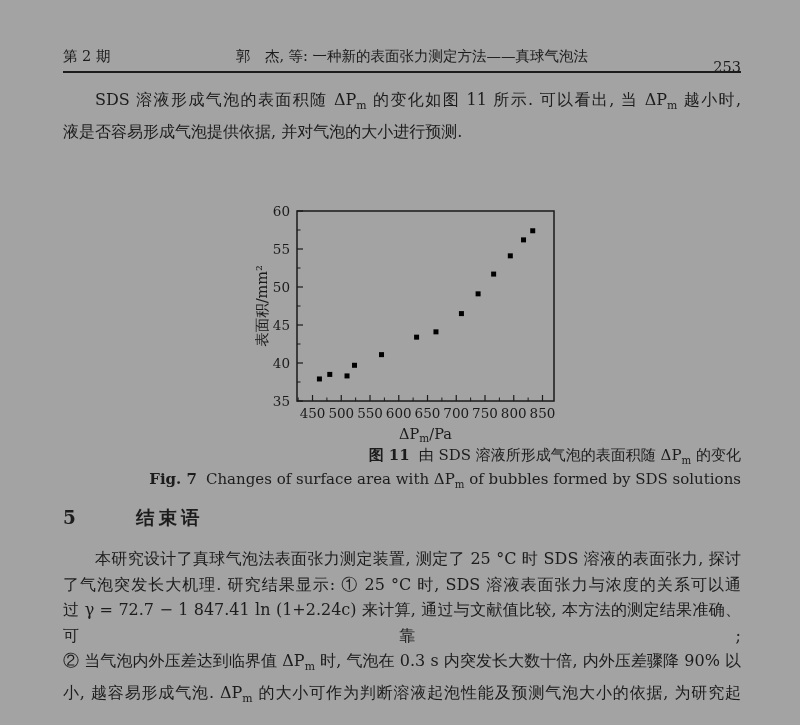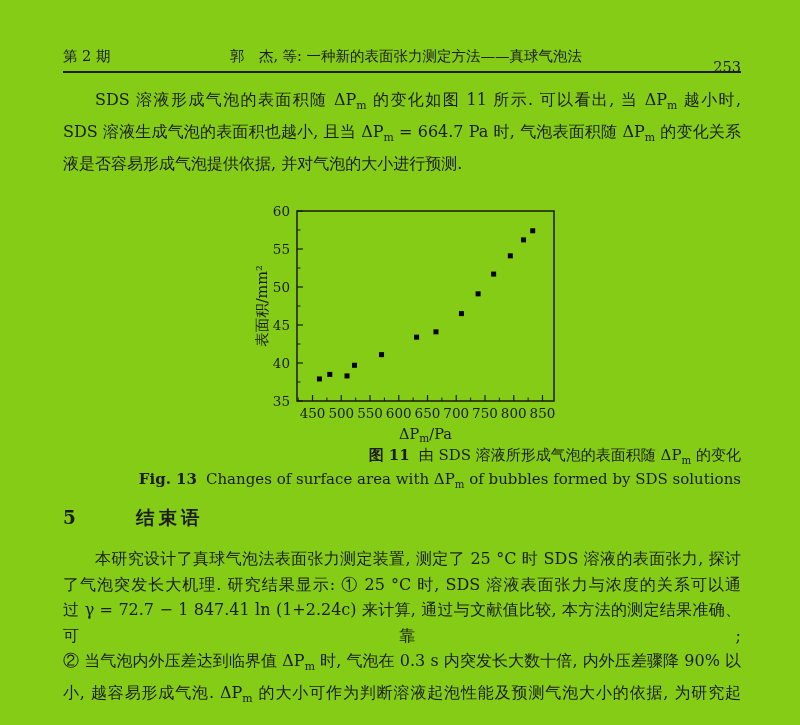--- a/index.html
+++ b/index.html
@@ -1,26 +1,26 @@
 <!DOCTYPE html>
 <html><head>
 <meta charset="utf-8">
 <style>
   html,body { margin:0; padding:0; }
   body {
     width:800px; height:725px; background:#ffffff;
     font-family:"DejaVu Serif","Liberation Serif",serif;
     color:#1c1c1c;
   }
-  .page { position:relative; width:800px; height:725px; overflow:hidden; background:#84cc16; }
+  .page { position:relative; width:800px; height:725px; overflow:hidden; background:#a3a3a3; }
 
   
   .running-head { position:absolute; left:63px; top:47px; width:678px; height:20px; font-size:14.5px; }
   .rh-issue { position:absolute; left:0; top:0; }
-  .rh-title { position:absolute; left:4px; top:0; width:100%; text-align:center; }
+  .rh-title { position:absolute; left:10px; top:0; width:100%; text-align:center; }
   .rh-page  { position:absolute; right:0; top:12px; }
   .head-rule { position:absolute; left:63px; top:71px; width:678px; height:2px; background:#1c1c1c; }
 
   
   .para { position:absolute; left:63px; width:678px; font-size:16px; }
   .para .pline { display:block; }
   .p1 { top:87px;  line-height:26px; }
   .p2 { top:546px; line-height:25.5px; }
   .just   { text-align:justify; text-align-last:justify; }
   .indent { text-indent:2em; }
@@ -45,21 +45,20 @@
 
   <div class="running-head">
     <span class="rh-issue">第 2 期</span>
     <span class="rh-title">郭　杰, 等: 一种新的表面张力测定方法——真球气泡法</span>
     <span class="rh-page">253</span>
   </div>
   <div class="head-rule"></div>
 
   <div class="para p1">
     <span class="pline just indent">SDS 溶液形成气泡的表面积随 ΔP<sub>m</sub> 的变化如图 11 所示. 可以看出, 当 ΔP<sub>m</sub> 越小时,</span>
-    <span class="pline just">SDS 溶液生成气泡的表面积也越小, 且当 ΔP<sub>m</sub> = 664.7 Pa 时, 气泡表面积随 ΔP<sub>m</sub> 的变化关系</span>
     <span class="pline">液是否容易形成气泡提供依据, 并对气泡的大小进行预测.</span>
   </div>
 
   <div class="chart-wrap">
     <svg width="320" height="240" viewBox="0 0 320 240" xmlns="http://www.w3.org/2000/svg">
         <rect x="44" y="8" width="257" height="190" fill="none" stroke="#1a1a1a" stroke-width="1.5"></rect>
         <line x1="59.52348993288591" y1="198" x2="59.52348993288591" y2="192" stroke="#1a1a1a" stroke-width="1.2"></line>
         <text x="59.52348993288591" y="215" text-anchor="middle" font-size="13.5" font-family="&quot;DejaVu Serif&quot;,&quot;Liberation Serif&quot;,serif" fill="#1a1a1a">450</text>
         <line x1="88.27069351230425" y1="198" x2="88.27069351230425" y2="192" stroke="#1a1a1a" stroke-width="1.2"></line>
         <text x="88.27069351230425" y="215" text-anchor="middle" font-size="13.5" font-family="&quot;DejaVu Serif&quot;,&quot;Liberation Serif&quot;,serif" fill="#1a1a1a">500</text>
@@ -118,21 +117,21 @@
         <rect x="254.80425055928413" y="50.34" width="5" height="5" fill="#000000"></rect>
         <rect x="268.02796420581655" y="34.379999999999995" width="5" height="5" fill="#000000"></rect>
         <rect x="277.2270693512304" y="25.26000000000002" width="5" height="5" fill="#000000"></rect>
       </svg>
   </div>
 
   <div class="caption cap-zh">
     <span class="cap-label">图 11</span><span>由 SDS 溶液所形成气泡的表面积随 ΔP<sub>m</sub> 的变化</span>
   </div>
   <div class="caption cap-en">
-    <span class="cap-label">Fig. 13</span><span>Changes of surface area with ΔP<sub>m</sub> of bubbles formed by SDS solutions</span>
+    <span class="cap-label">Fig. 7</span><span>Changes of surface area with ΔP<sub>m</sub> of bubbles formed by SDS solutions</span>
   </div>
 
   <div class="section-heading">
     <span class="sec-num">5</span><span class="sec-title">结束语</span>
   </div>
 
   <div class="para p2">
     <span class="pline just indent">本研究设计了真球气泡法表面张力测定装置, 测定了 25 °C 时 SDS 溶液的表面张力, 探讨</span>
     <span class="pline just">了气泡突发长大机理. 研究结果显示: ① 25 °C 时, SDS 溶液表面张力与浓度的关系可以通</span>
     <span class="pline just">过 γ = 72.7 − 1 847.41 ln (1+2.24c) 来计算, 通过与文献值比较, 本方法的测定结果准确、可靠;</span>

